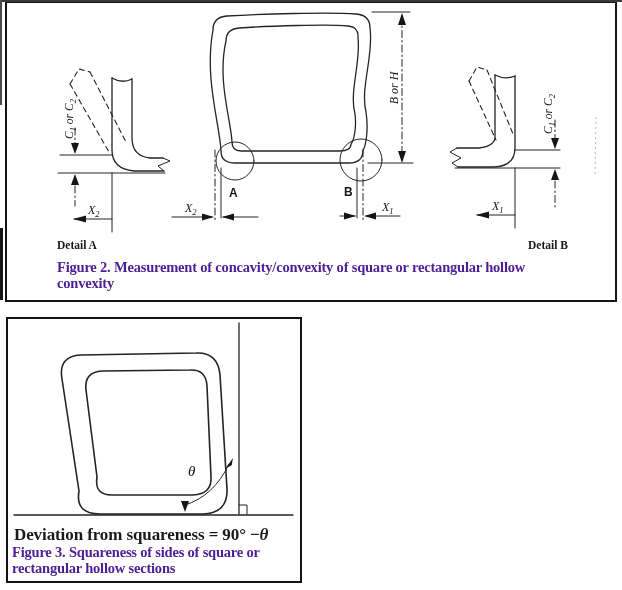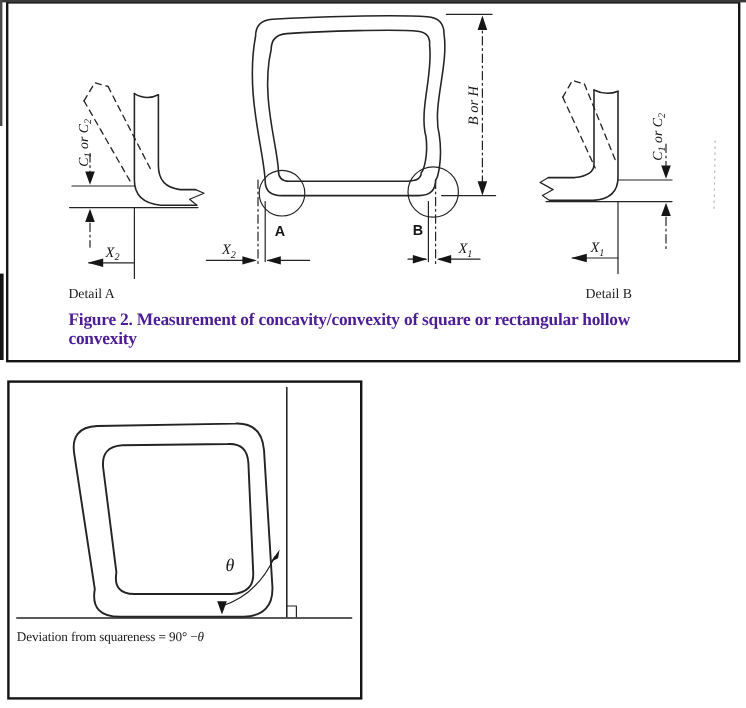--- a/index.html
+++ b/index.html
@@ -4,24 +4,24 @@
 <style>
   html,body{margin:0;padding:0;background:#ffffff;width:622px;height:590px;overflow:hidden;}
   body{position:relative;font-family:"Liberation Serif",serif;color:#1c1c1c;}
   .figbox{position:absolute;border:2px solid #141414;background:#fff;box-sizing:border-box;}
   #fig2-box{left:5px;top:1px;width:612px;height:301px;}
   #fig3-box{left:6px;top:317px;width:296px;height:266px;}
   .artwork{position:absolute;left:0;top:0;width:622px;height:590px;pointer-events:none;}
   .caption{position:absolute;font-weight:bold;font-size:14.5px;letter-spacing:-0.2px;line-height:16px;color:#4c1d95;}
   #fig2-caption{left:57px;top:259px;width:540px;}
   #fig3-caption{left:12px;top:544px;width:288px;}
-  .small-label{position:absolute;font-size:11.5px;color:#1a1a1a;}
+  .small-label{position:absolute;font-size:11.5px;color:#1a1a1a;font-weight:bold;}
   #detail-a-label{left:57px;top:239px;}
-  #detail-b-label{left:488px;top:239px;}
-  #deviation-note{left:14px;top:525px;font-size:11px;letter-spacing:-0.1px;}
+  #detail-b-label{left:528px;top:239px;}
+  #deviation-note{left:14px;top:525px;font-size:17px;letter-spacing:-0.1px;}
   #deviation-note .theta{font-style:italic;}
   
   text{fill:#161616;}
   .dim-label{font-family:"Liberation Serif","DejaVu Serif",serif;font-style:italic;font-size:12px;}
   .dim-label .sub{font-size:8.5px;font-style:italic;}
   .corner-label{font-family:"Liberation Sans","DejaVu Sans",sans-serif;font-weight:bold;font-size:12px;font-style:normal;}
   .theta-label{font-family:"Liberation Serif","DejaVu Serif",serif;font-style:italic;font-size:15px;}
   .stroke{stroke:#242424;fill:none;stroke-width:1.3;stroke-linecap:round;stroke-linejoin:round;}
   .thin{stroke-width:1;}
   .dashdot{stroke-dasharray:7 3 1.5 3;stroke-width:1;}
@@ -151,13 +151,15 @@
 <div class="small-label" id="detail-b-label">Detail B</div>
 
 <div class="caption" id="fig2-caption">
   <div>Figure 2. Measurement of concavity/convexity of square or rectangular hollow</div>
   <div>convexity</div>
 </div>
 
 <div class="small-label" id="deviation-note"><span>Deviation from squareness = 90° −</span><span class="theta">θ</span></div>
 
 <div class="caption" id="fig3-caption">
+  <div>Figure 3. Squareness of sides of square or</div>
+  <div>rectangular hollow sections</div>
 </div>
 
 </body></html>

